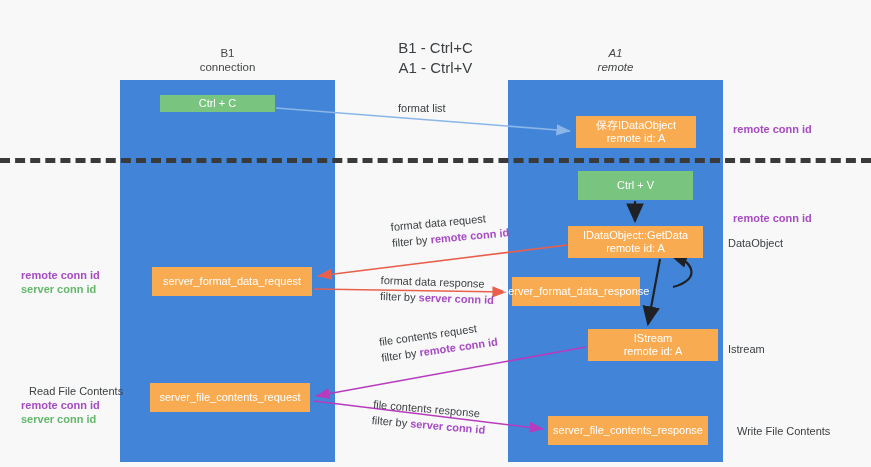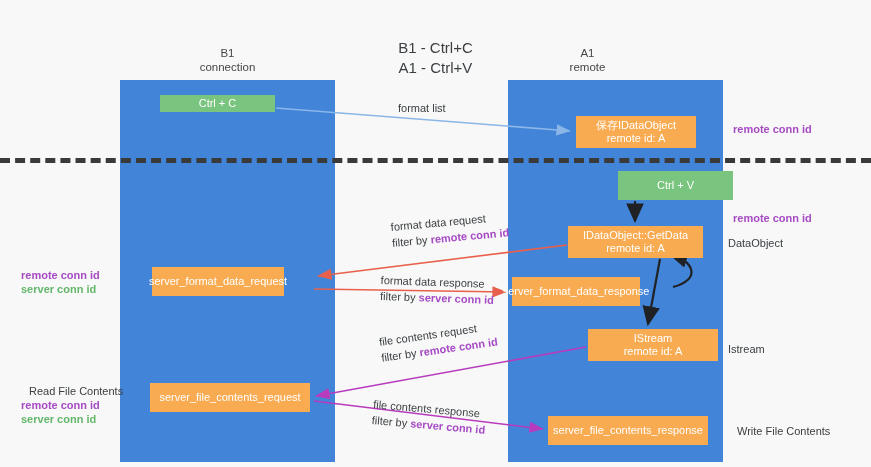--- a/index.html
+++ b/index.html
@@ -15,21 +15,21 @@
 
   .lane{position:absolute;background:#4285d8;}
   #lane-b1{left:120px;top:80px;width:215px;height:382px;}
   #lane-a1{left:508px;top:80px;width:215px;height:382px;}
 
   .lane-head{
     position:absolute;text-align:center;font-size:11.5px;line-height:14px;
     color:#444746;
   }
   #head-b1{left:145px;top:46px;width:165px;}
-  #head-a1{left:505px;top:46px;width:165px;}
+  #head-a1{left:533px;top:46px;width:165px;font-style:italic;}
   .lane-head .ttl{display:block;}
   .lane-head .sub{display:block;}
 
   #title{
     position:absolute;left:0;top:6px;width:871px;text-align:center;
     font-size:15px;line-height:20px;color:#3c4043;margin-top:32px;
   }
   #title span{display:block;}
 
   .box{
@@ -40,23 +40,23 @@
   }
   .green{background:#79c47e;}
   .orange{background:#f9ab52;}
   .box .l2{display:block;}
 
   
   #box-ctrlc{left:160px;top:95px;width:115px;height:17px;}
   #box-save-ido{left:576px;top:116px;width:120px;height:32px;}
 
   
-  #box-ctrlv{left:578px;top:171px;width:115px;height:29px;margin-left:40px;}
+  #box-ctrlv{left:578px;top:171px;width:115px;height:29px;}
   #box-getdata{left:568px;top:226px;width:135px;height:32px;}
-  #box-fmt-req{left:152px;top:267px;width:132px;height:29px;}
+  #box-fmt-req{left:152px;top:267px;width:160px;height:29px;}
   #box-fmt-res{left:512px;top:277px;width:128px;height:29px;}
   #box-istream{left:588px;top:329px;width:130px;height:32px;}
   #box-file-req{left:150px;top:383px;width:160px;height:29px;}
   #box-file-res{left:548px;top:416px;width:160px;height:29px;}
 
   
   .ann{position:absolute;font-size:11px;line-height:14px;}
   .ann .rid{color:#a64bc4;font-weight:bold;display:block;}
   .ann .sid{color:#63b76b;font-weight:bold;display:block;}
   .ann .plain{color:#3c4043;display:block;font-weight:normal;padding-left:8px;}

